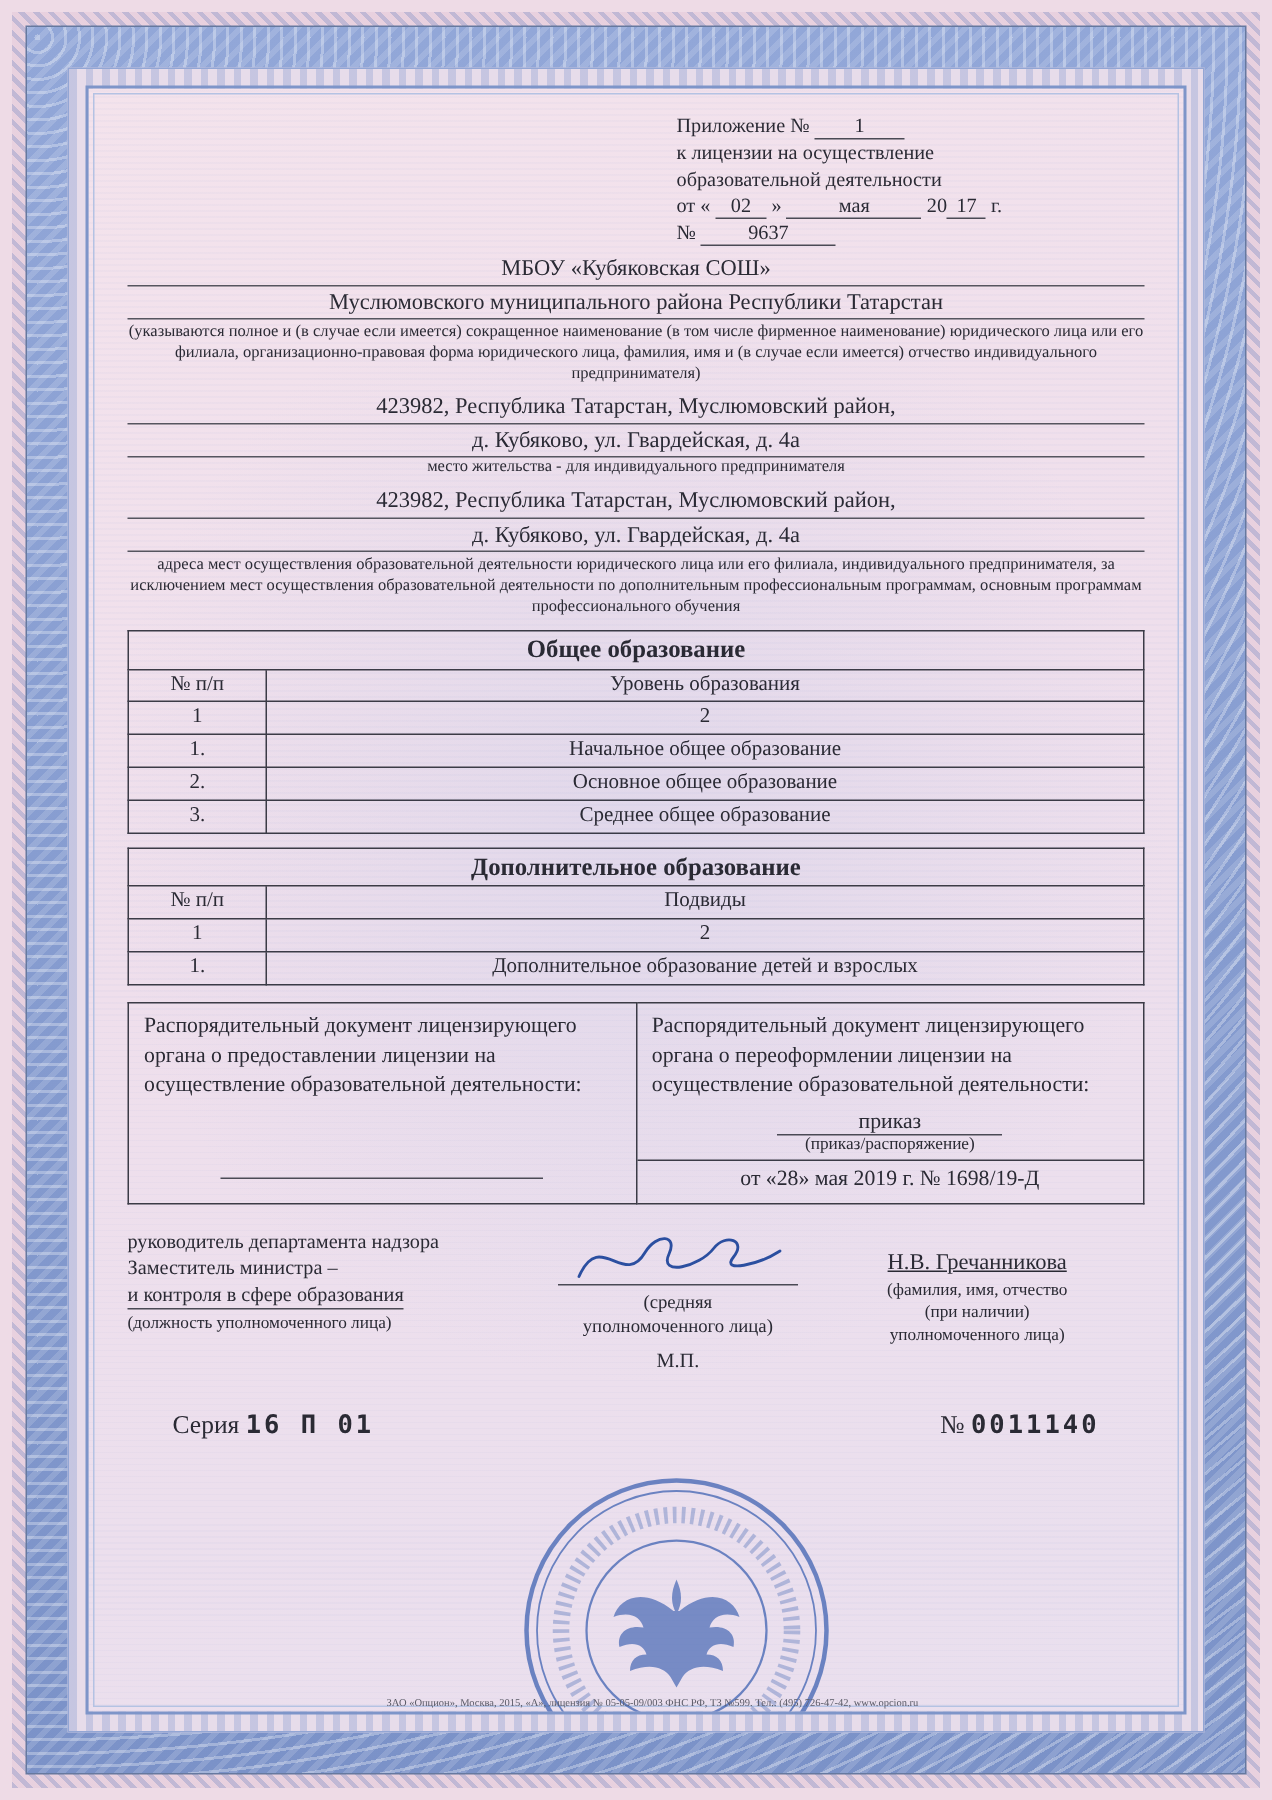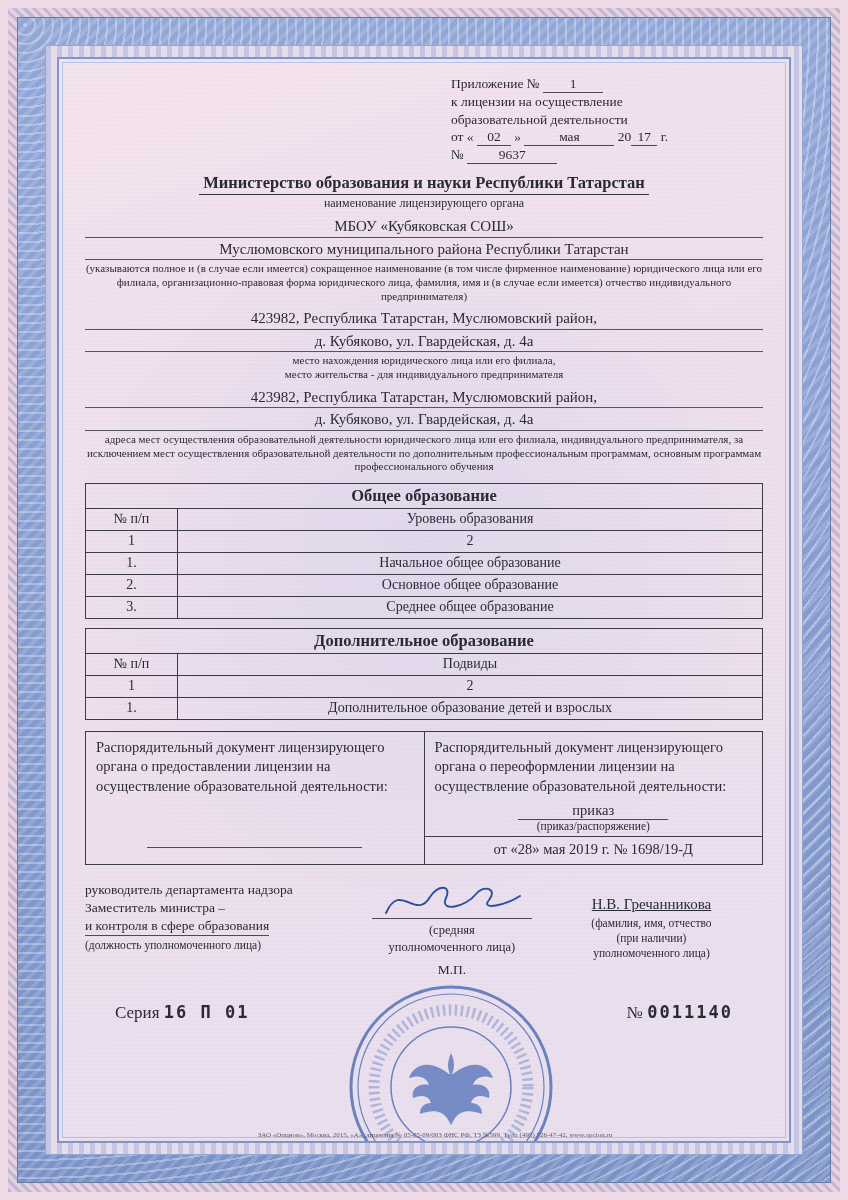--- a/index.html
+++ b/index.html
@@ -117,35 +117,30 @@
       <span class="u w90">мая</span>
       <span>20</span><span class="u w26">17</span>
       <span>г.</span>
     </div>
     <div class="hdr-line">
       <span>№</span>
       <span class="u w90">9637</span>
     </div>
   </div>
 
-  <div class="ministry">
-    <div class="ministry-title">Министерство образования и науки Республики Татарстан</div>
-    <div class="ministry-sub">наименование лицензирующего органа</div>
-  </div>
 
   <div class="sect">
     <div class="fline">МБОУ «Кубяковская СОШ»</div>
     <div class="fline">Муслюмовского муниципального района Республики Татарстан</div>
     <div class="note">(указываются полное и (в случае если имеется) сокращенное наименование (в том числе фирменное наименование) юридического лица или его филиала, организационно-правовая форма юридического лица, фамилия, имя и (в случае если имеется) отчество индивидуального предпринимателя)</div>
   </div>
 
   <div class="sect">
     <div class="fline">423982, Республика Татарстан, Муслюмовский район,</div>
     <div class="fline">д. Кубяково, ул. Гвардейская, д. 4а</div>
-    <div class="note">место нахождения юридического лица или его филиала,</div>
     <div class="note" style="margin-top:0">место жительства - для индивидуального предпринимателя</div>
   </div>
 
   <div class="sect">
     <div class="fline">423982, Республика Татарстан, Муслюмовский район,</div>
     <div class="fline">д. Кубяково, ул. Гвардейская, д. 4а</div>
     <div class="note">адреса мест осуществления образовательной деятельности юридического лица или его филиала, индивидуального предпринимателя, за исключением мест осуществления образовательной деятельности по дополнительным профессиональным программам, основным программам профессионального обучения</div>
   </div>
 
   <table class="edu">

